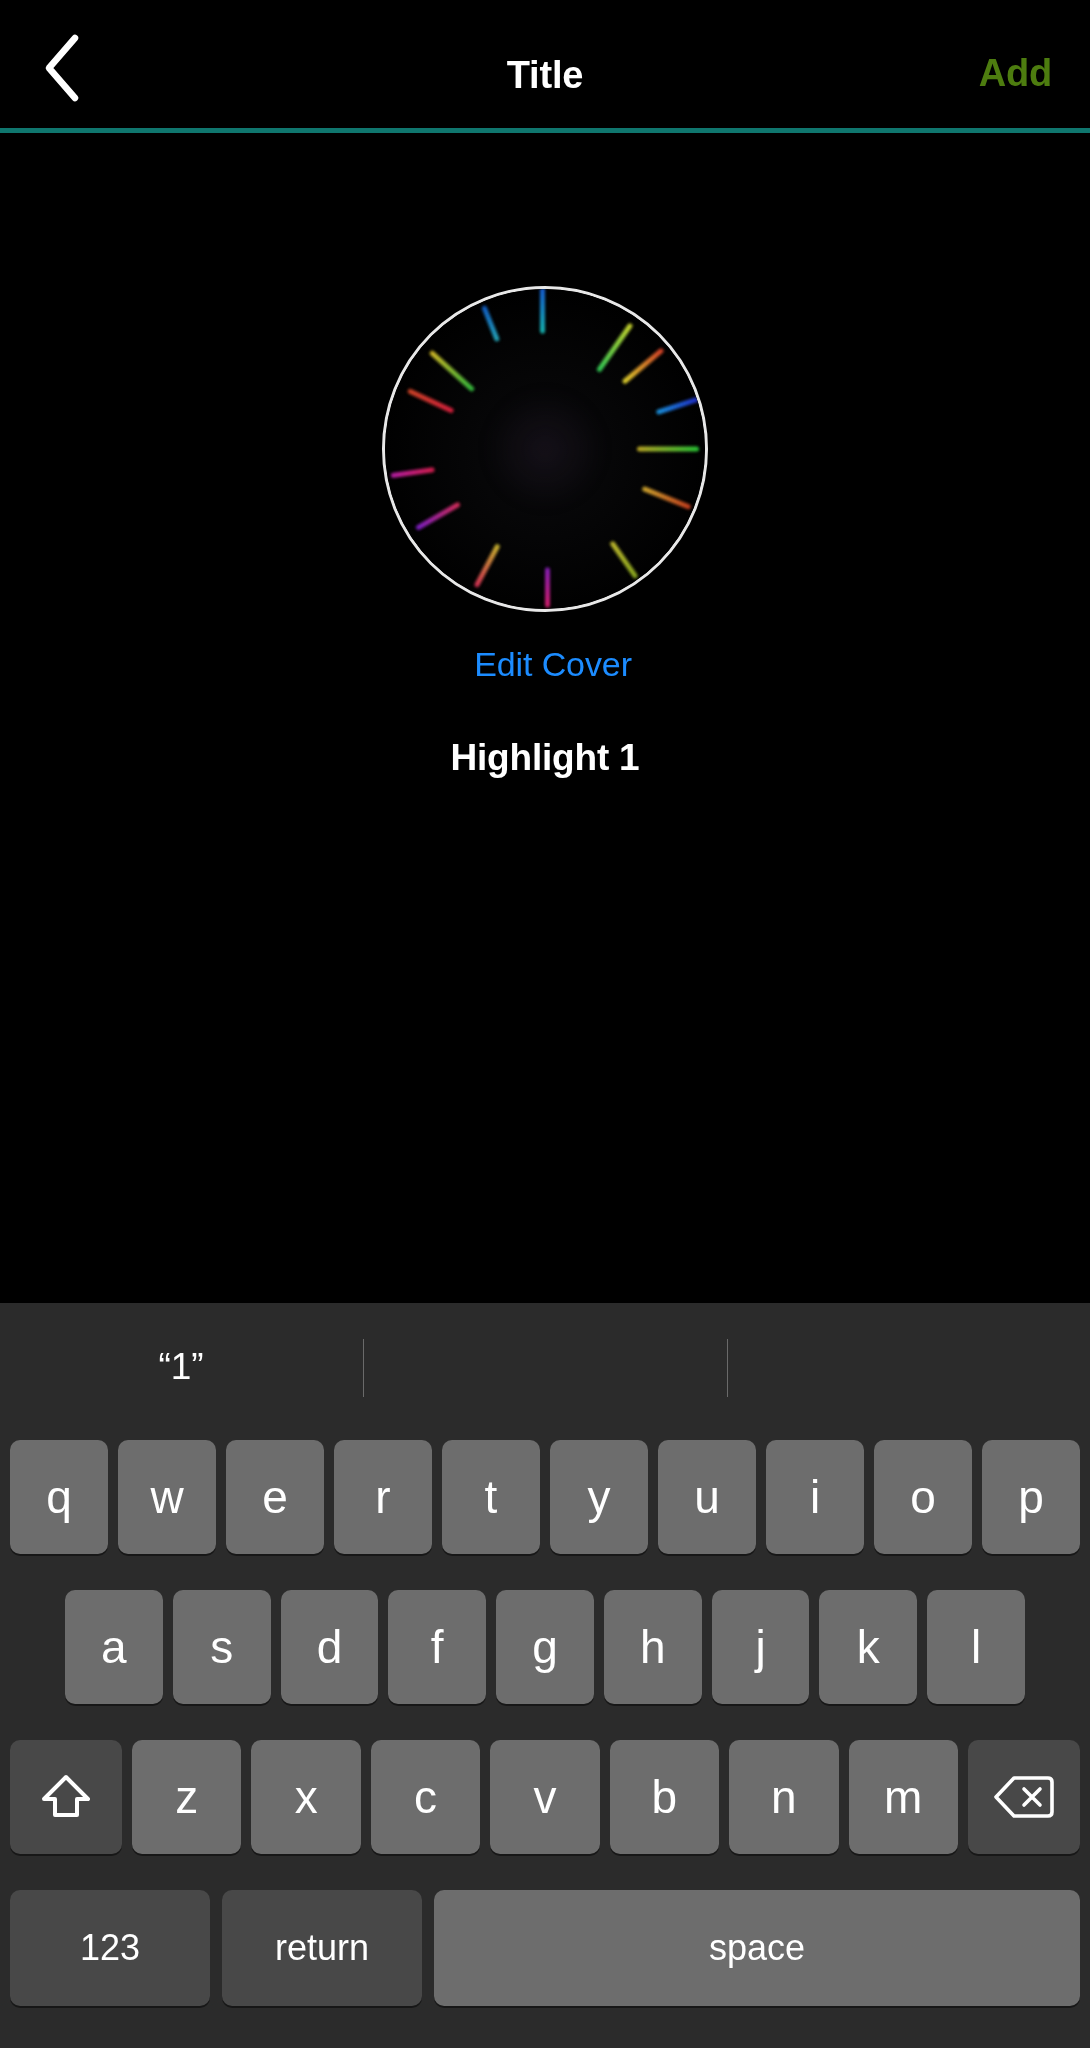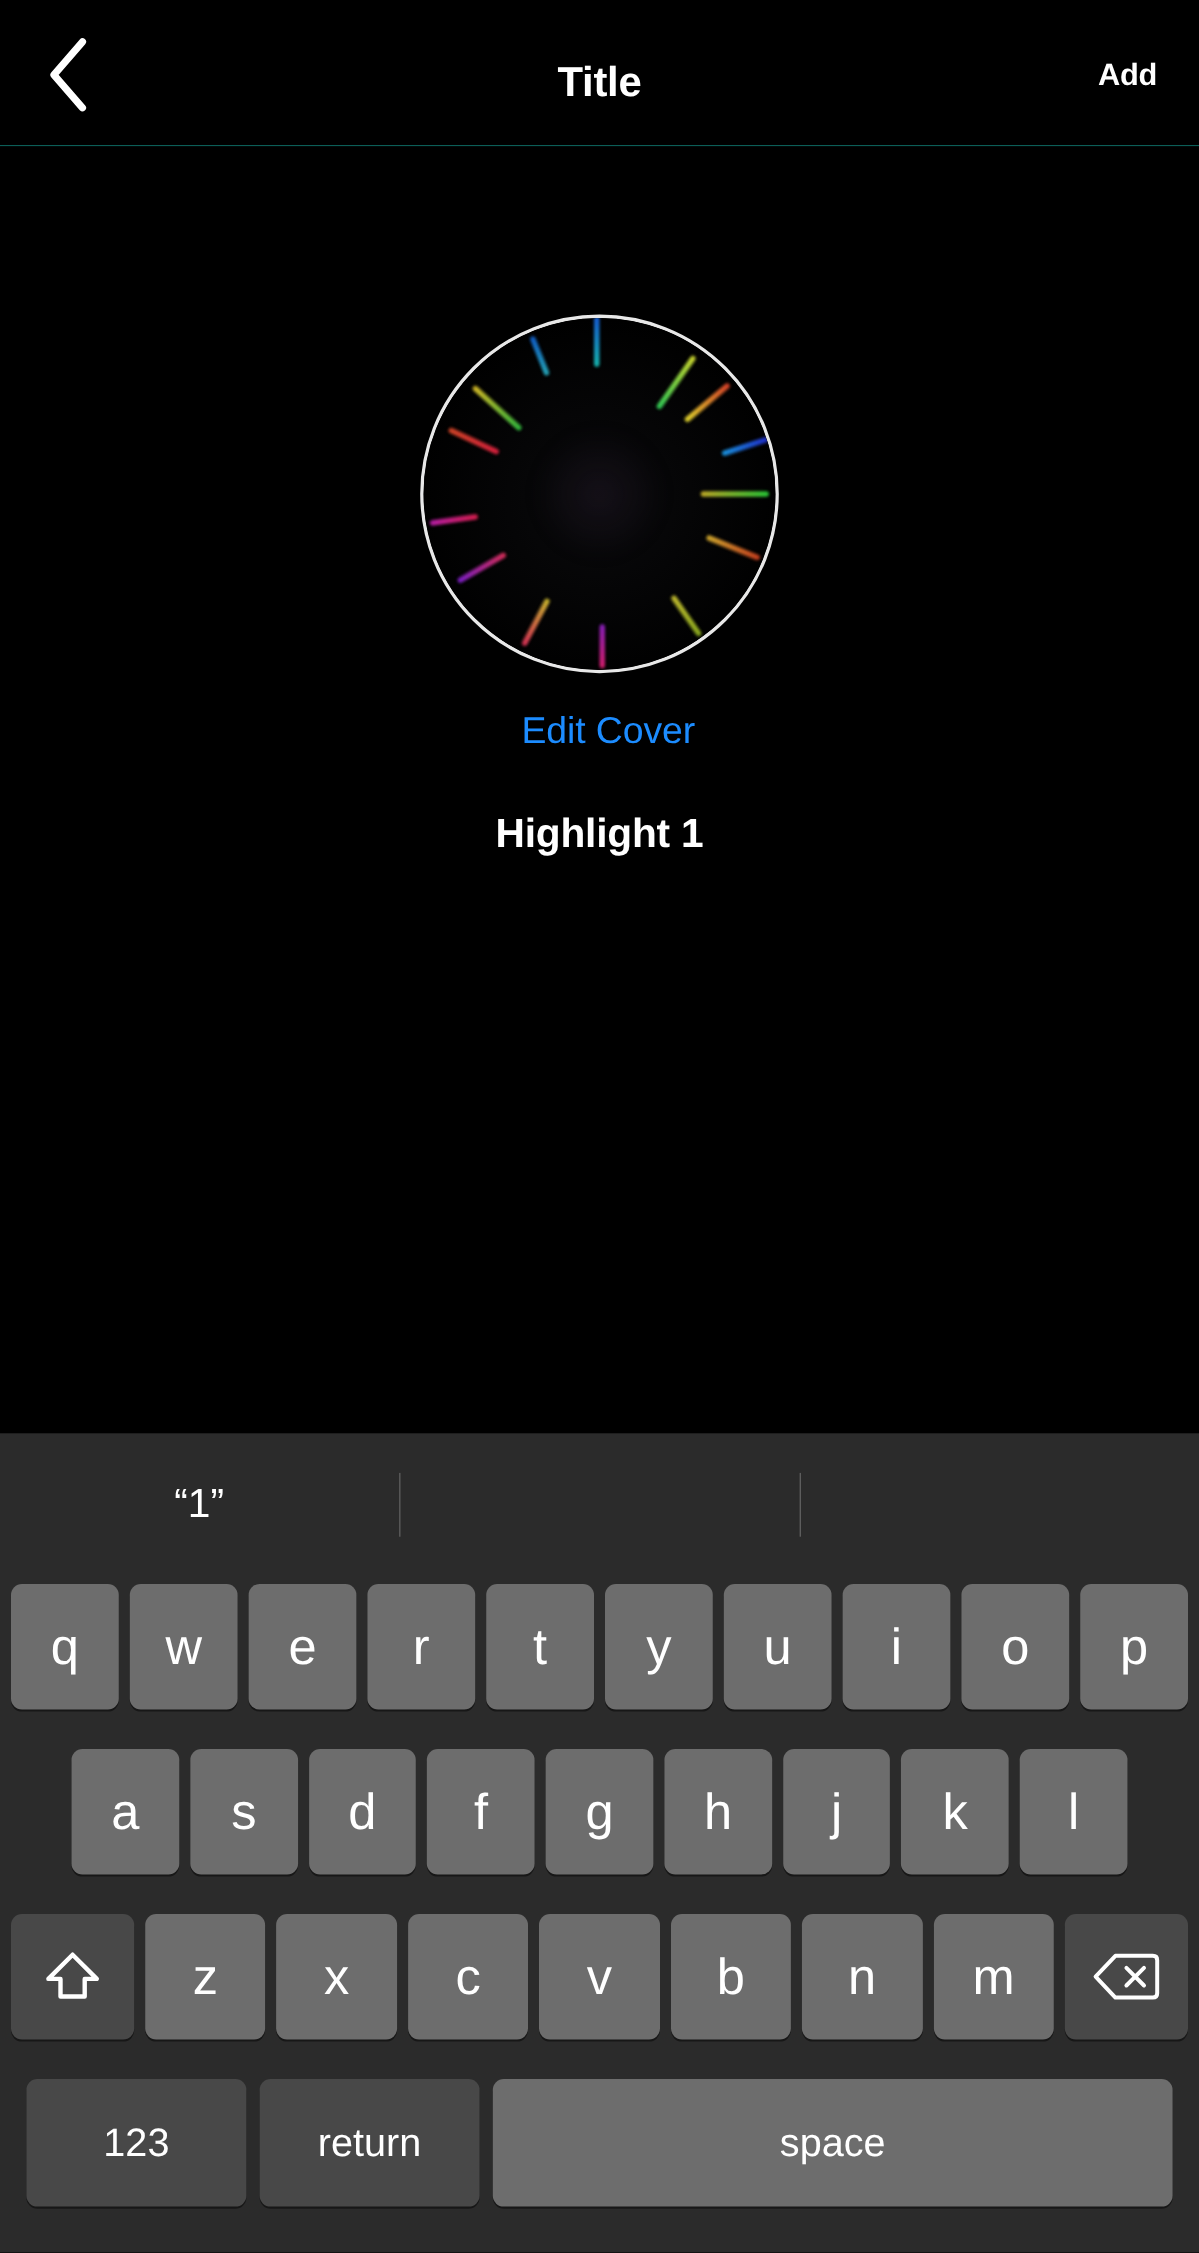--- a/index.html
+++ b/index.html
@@ -22,21 +22,21 @@
     overflow: hidden;
   }
 
   
   .navbar {
     position: absolute;
     left: 0; top: 0;
     width: 1090px;
     height: 133px;
     background: #000000;
-    border-bottom: 1px solid #0f766e;
+    border-bottom: 5px solid #0f766e;
     box-sizing: border-box;
   }
   .nav-back {
     position: absolute;
     left: 26px;
     top: 32px;
     width: 72px;
     height: 72px;
     display: flex;
     align-items: center;
@@ -51,22 +51,22 @@
     text-align: center;
     color: #ffffff;
     font-size: 38px;
     font-weight: 700;
     letter-spacing: -0.2px;
   }
   .nav-add {
     position: absolute;
     right: 38px;
     top: 52px;
-    color: #ffffff;
-    font-size: 28px;
+    color: #4d7c0f;
+    font-size: 38px;
     font-weight: 600;
     letter-spacing: -0.2px;
     cursor: pointer;
   }
 
   
   .content {
     position: absolute;
     left: 0; top: 133px;
     width: 1090px;
@@ -185,21 +185,21 @@
     position: absolute;
     left: 0;
     width: 1090px;
     height: 114px;
     display: flex;
     align-items: flex-start;
   }
   .krow.r1 { top: 137px; padding: 0 5px; box-sizing: border-box; }
   .krow.r2 { top: 287px; padding: 0 60px; box-sizing: border-box; }
   .krow.r3 { top: 437px; padding: 0 5px; box-sizing: border-box; }
-  .krow.r4 { top: 587px; padding: 0 18px; box-sizing: border-box; }
+  .krow.r4 { top: 587px; padding: 0 4px; box-sizing: border-box; }
 
   .key {
     height: 114px;
     background: #6d6d6d;
     border-radius: 10px;
     box-shadow: 0 2px 0 rgba(0,0,0,0.45);
     display: flex;
     align-items: center;
     justify-content: center;
     color: #ffffff;

